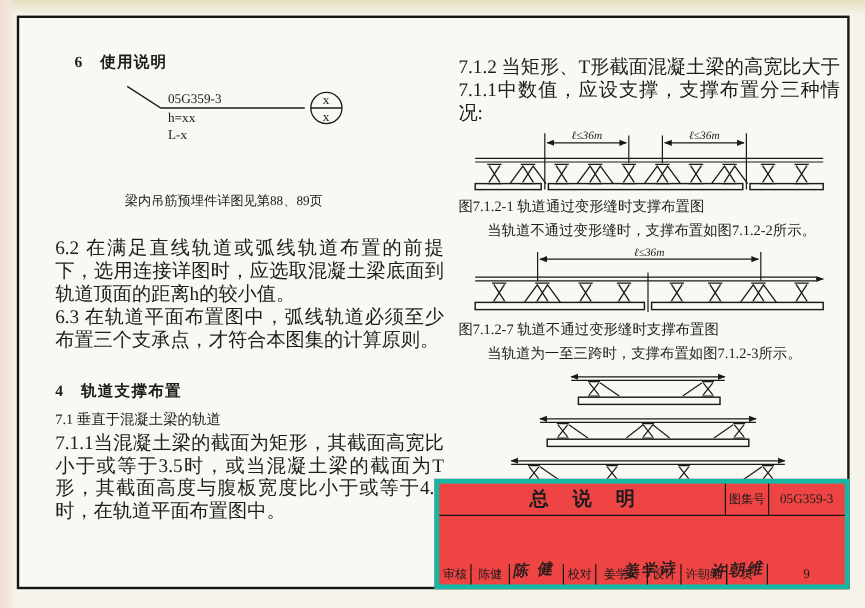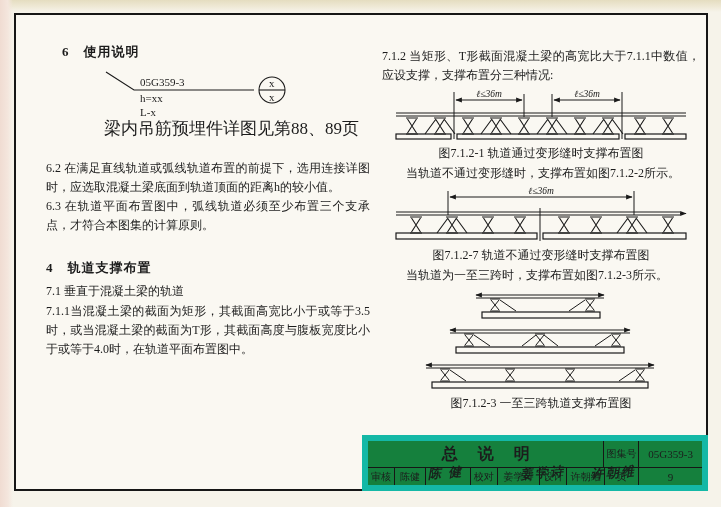--- a/index.html
+++ b/index.html
@@ -14,38 +14,38 @@
   .scan-left{position:absolute;left:0;top:0;width:13px;height:507px;
     background:linear-gradient(90deg,#f0dcd2 0%,#f4e6dd 60%,rgba(246,243,234,0) 100%);}
   .frame{
     position:absolute;left:14px;top:13px;width:694px;height:478px;
     border:2px solid #161616;background:#faf8f2;box-sizing:border-box;
   }
   .col-left{position:absolute;left:30px;top:28px;width:324px;}
   .col-right{position:absolute;left:366px;top:32px;width:318px;}
   .h-sec{font-size:13px;font-weight:bold;letter-spacing:1px;margin:0 0 7px 16px;}
   .h-sub{font-size:12px;font-weight:normal;margin:2px 0 2px 0;}
-  p.body{font-size:12px;line-height:19px;margin:0;text-align:justify;}
+  p.body{font-size:16px;line-height:19px;margin:0;text-align:justify;}
   p.case{font-size:12px;line-height:19px;margin:0;text-indent:2em;text-align:justify;}
   .sym-wrap{margin:3px 0 0 58px;}
-  .sym-note{font-size:17px;line-height:18px;margin-left:58px;}
+  .sym-note{font-size:11px;line-height:18px;margin-left:58px;margin-top:39px;}
   .fig{display:block;margin:2px auto 0 auto;}
-  .fig-cap{font-size:12px;text-align:center;line-height:18px;margin:1px 0 2px 0;}
+  .fig-cap{font-size:12px;text-align:left;line-height:18px;margin:1px 0 2px 0;}
   svg text{font-family:"Liberation Serif","DejaVu Serif",serif;fill:#1a1a1a;}
   .dim-t{font-size:9.5px;font-style:italic;}
   .sym-t{font-size:11px;}
   
-  .tblock{position:absolute;right:-2px;bottom:-2px;width:346px;border:6px solid #14b8a6;
-    background:#15803d;box-sizing:border-box;}
+  .tblock{position:absolute;right:-2px;bottom:-2px;width:346px;border:4px solid #14b8a6;
+    background:#ef4444;box-sizing:border-box;}
   .tb-row{display:flex;}
   .tb-cell{border-right:1px solid #161616;box-sizing:border-box;display:flex;
     align-items:center;justify-content:center;overflow:visible;position:relative;}
   .tb-cell:last-child{border-right:none;}
   .tb-r1{height:26px;border-bottom:1px solid #161616;}
-  .tb-r2{height:17px;}
+  .tb-r2{height:17px;margin-top:40px;}
   .tb-title{width:245px;font-size:16px;font-weight:bold;letter-spacing:20px;text-indent:20px;}
   .tb-lab{font-size:10px;}
   .tb-val{font-size:11px;}
   .sig{position:absolute;left:2px;top:-4px;font-size:13px;font-style:italic;
     transform:rotate(-4deg);white-space:nowrap;color:#191919;letter-spacing:2px;
     font-weight:bold;opacity:.9;pointer-events:none;}
 </style>
 </head>
 <body>
 

